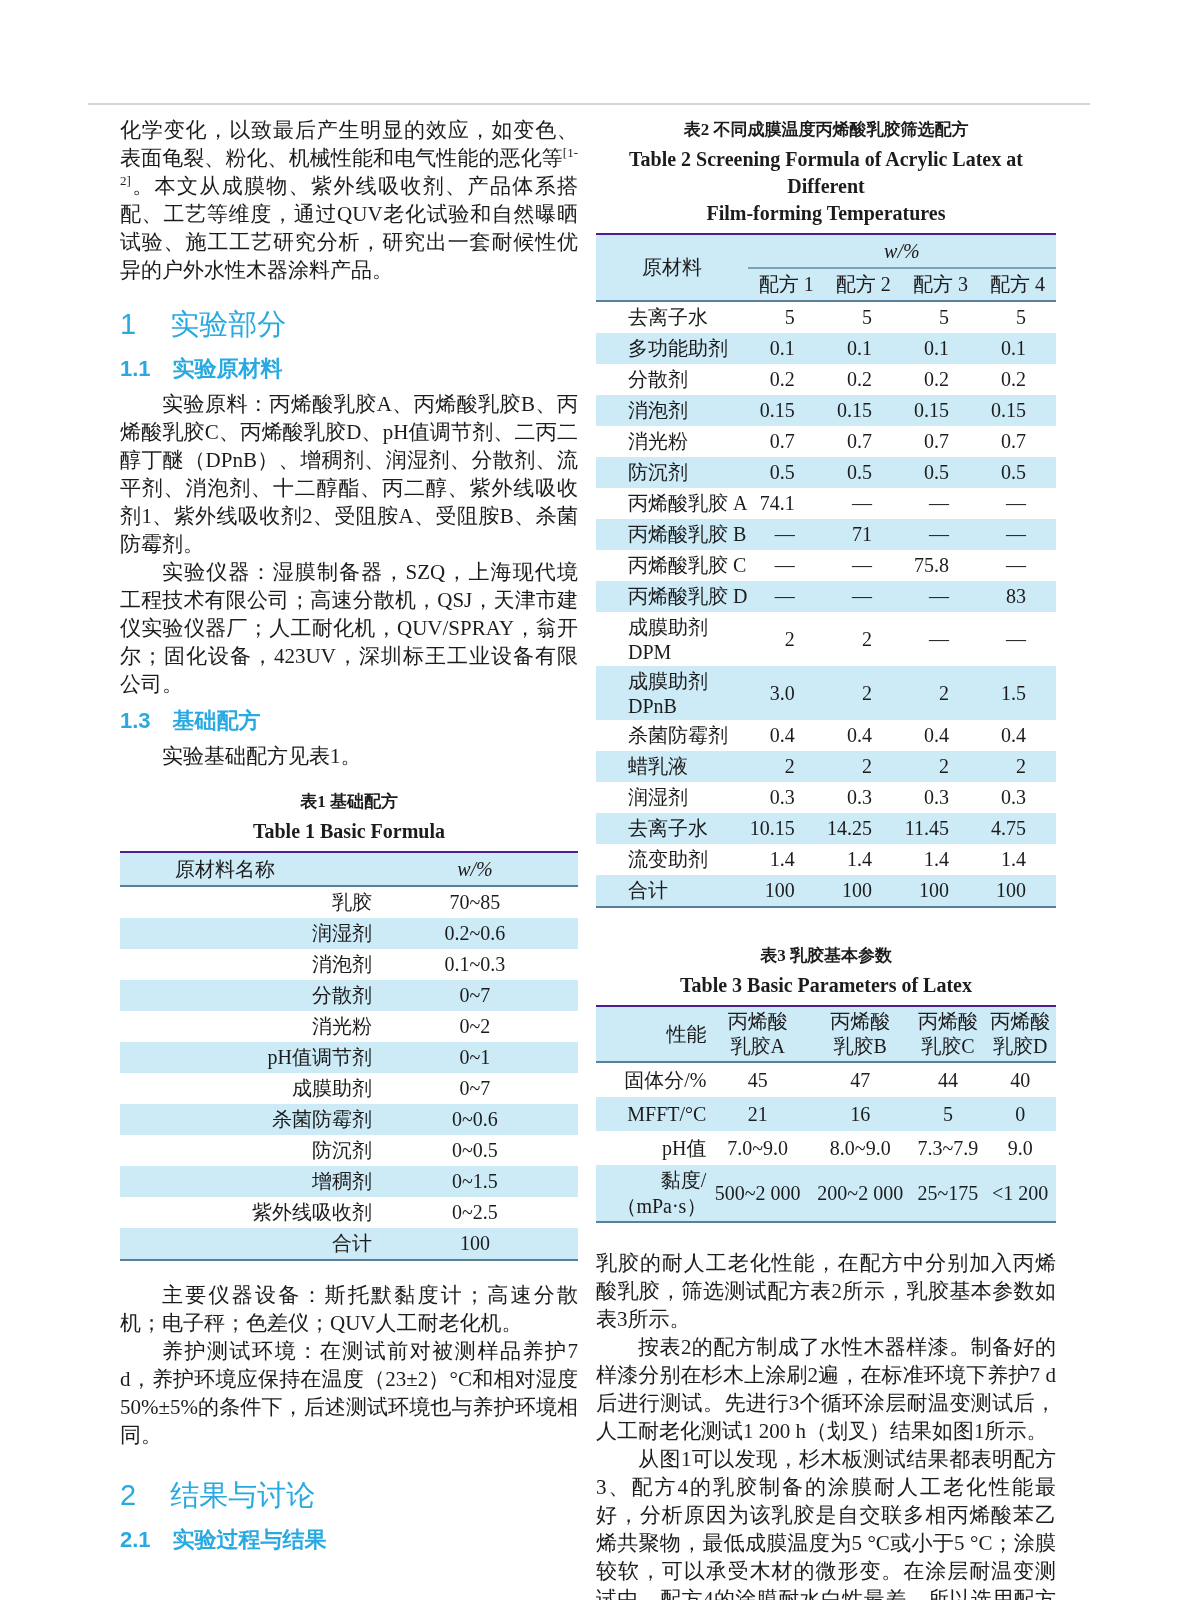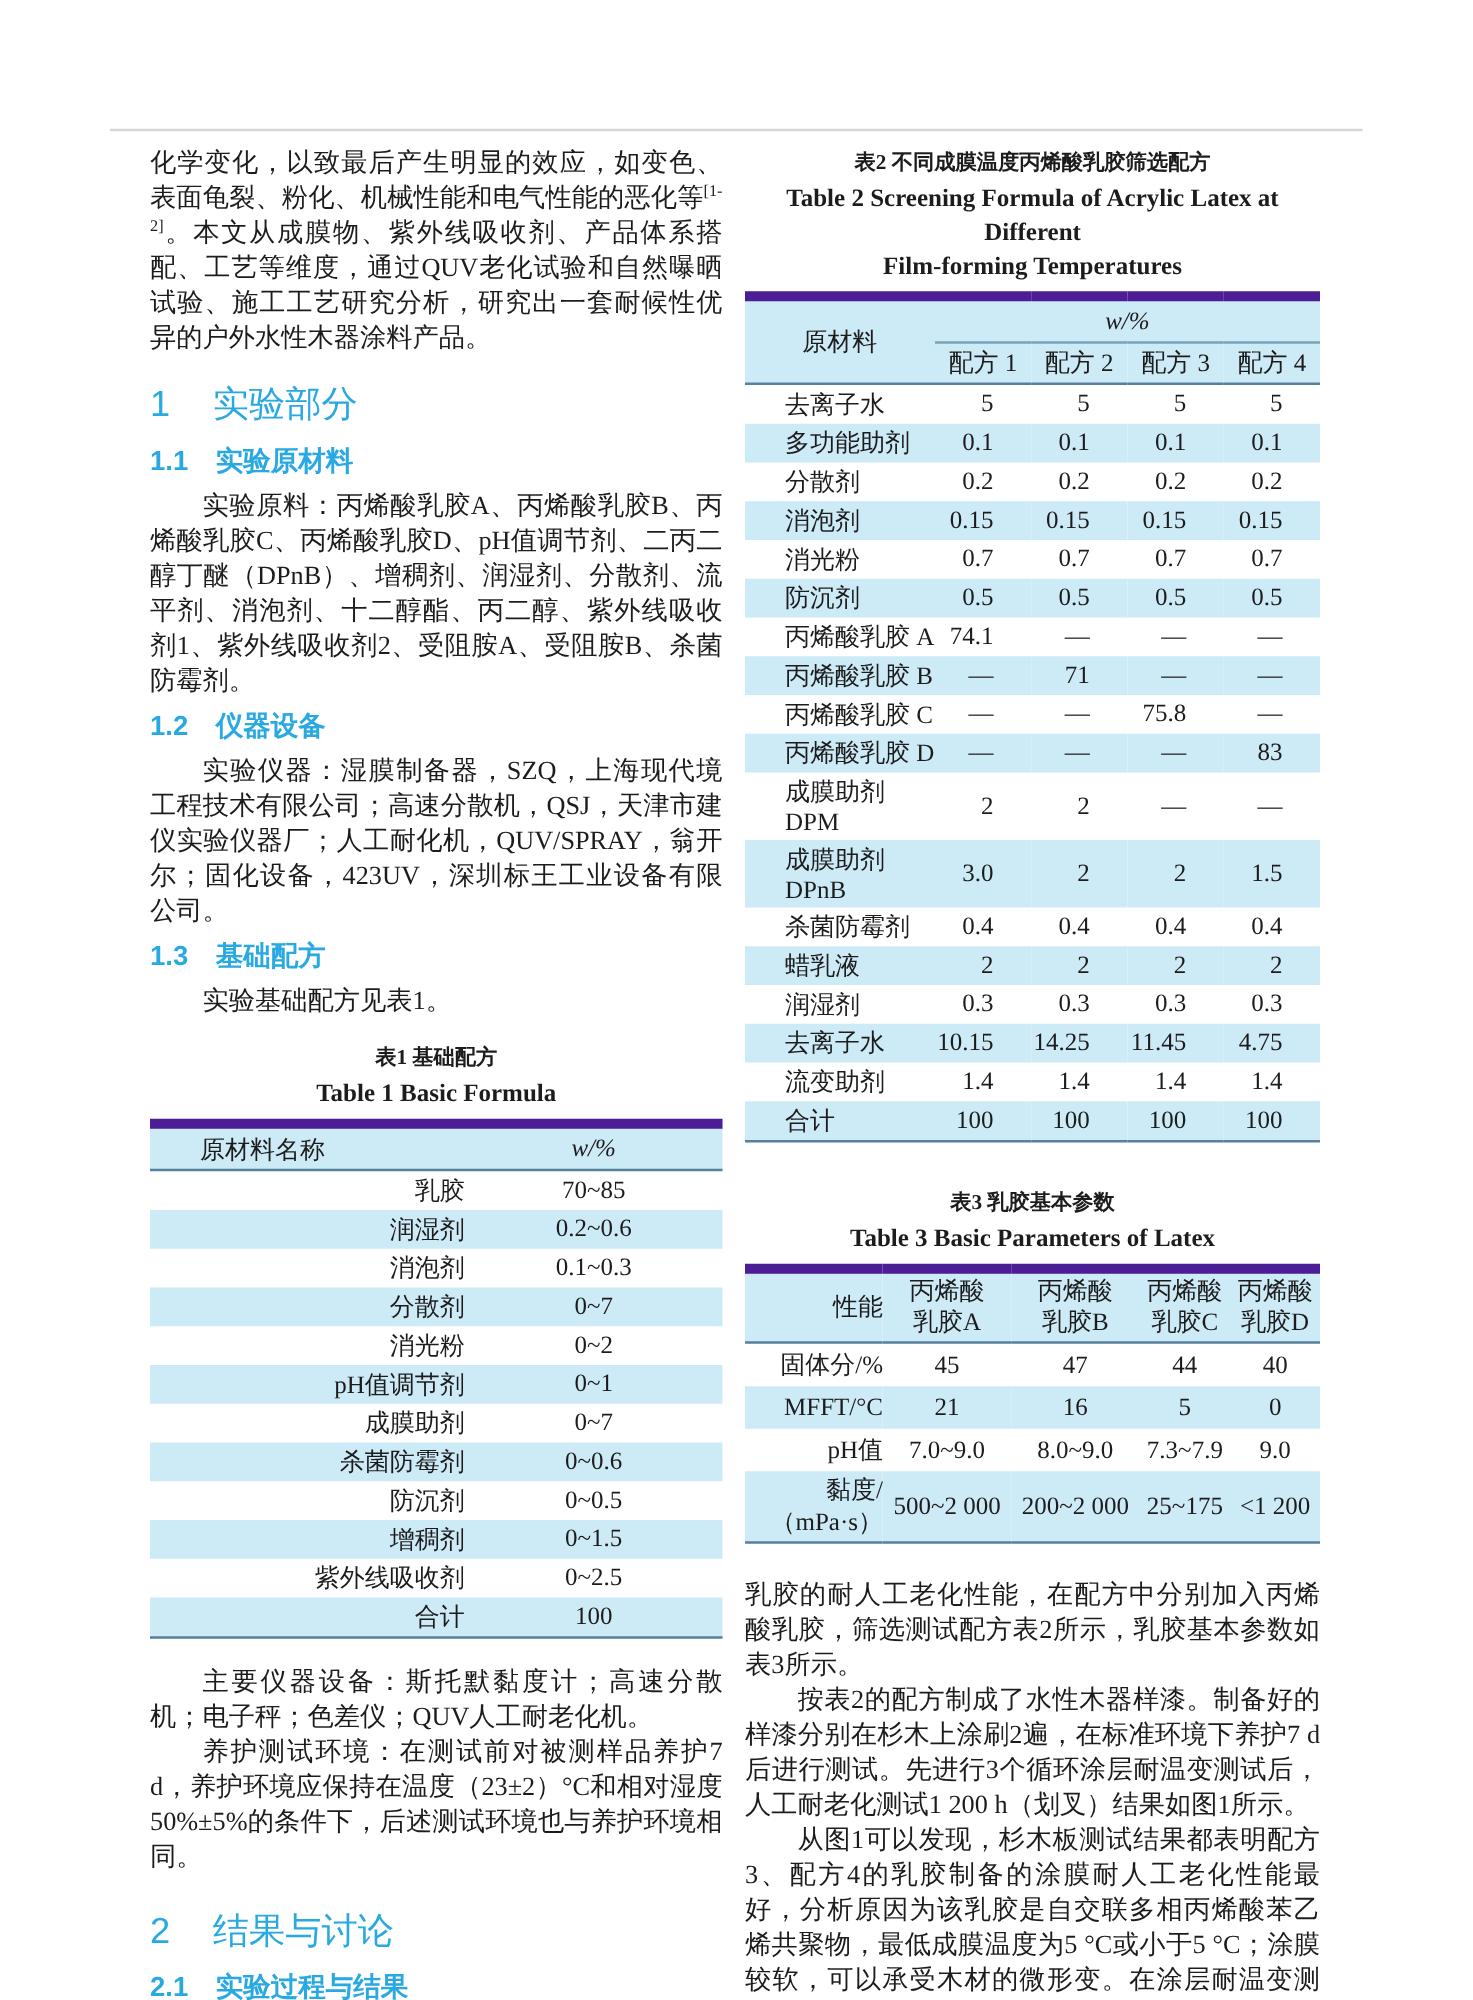--- a/index.html
+++ b/index.html
@@ -44,30 +44,30 @@
   
   .tbl-title-cn{
     margin:18px 0 2px 0;text-align:center;
     font-size:17px;font-weight:700;line-height:28px;
   }
   .tbl-title-en{
     margin:0 0 6px 0;text-align:center;
     font-size:20px;font-weight:700;line-height:27px;
   }
   table{width:100%;border-collapse:collapse;font-size:20px;}
-  table{border-top:8px solid #4c1d95;border-bottom:2px solid #56809b;}
+  table{border-top:2px solid #4c1d95;border-bottom:2px solid #56809b;}
   thead th{
     background:#cdeaf7;font-weight:400;padding:2px 0;
   }
   thead{border-bottom:2px solid #56809b;}
   tbody tr:nth-child(even) td{background:#cdeaf7;}
   td{padding:2px 0;height:25px;}
   
   #table1 thead th{height:28px;}
-  #table1 th.c1{text-align:left;padding-left:40px;width:55%;}
+  #table1 th.c1{text-align:left;padding-left:55px;width:55%;}
   #table1 th.c2{text-align:center;font-style:italic;}
   #table1 td:first-child{text-align:right;padding-left:46px;}
   #table1 td:nth-child(2){text-align:center;}
   
   #table2 th.mat{width:33%;text-align:center;}
   #table2 th.wp{font-style:italic;border-bottom:2px solid #7ba3b8;height:28px;}
   #table2 th.f{text-align:center;width:16.75%;height:26px;}
   #table2 td:first-child{text-align:left;padding-left:32px;}
   #table2 td:not(:first-child){text-align:right;padding-right:30px;}
   #table2 td{height:24px;}
@@ -106,21 +106,20 @@
   <div class="col col-left">
 
     <p class="body"><span>化学变化，以致最后产生明显的效应，如变色、表面龟裂、粉化、机械性能和电气性能的恶化等</span><sup>[1-2]</sup><span>。本文从成膜物、紫外线吸收剂、产品体系搭配、工艺等维度，通过QUV老化试验和自然曝晒试验、施工工艺研究分析，研究出一套耐候性优异的户外水性木器涂料产品。</span></p>
 
     <div class="h1"><span class="num">1</span><span>实验部分</span></div>
 
     <div class="h2"><span class="num">1.1</span><span>实验原材料</span></div>
 
     <p class="body indent">实验原料：丙烯酸乳胶A、丙烯酸乳胶B、丙烯酸乳胶C、丙烯酸乳胶D、pH值调节剂、二丙二醇丁醚（DPnB）、增稠剂、润湿剂、分散剂、流平剂、消泡剂、十二醇酯、丙二醇、紫外线吸收剂1、紫外线吸收剂2、受阻胺A、受阻胺B、杀菌防霉剂。</p>
 
-    <div class="h2"><span class="num">1.2</span><span>仪器设备</span></div>
 
     <p class="body indent">实验仪器：湿膜制备器，SZQ，上海现代境工程技术有限公司；高速分散机，QSJ，天津市建仪实验仪器厂；人工耐化机，QUV/SPRAY，翁开尔；固化设备，423UV，深圳标王工业设备有限公司。</p>
 
     <div class="h2"><span class="num">1.3</span><span>基础配方</span></div>
 
     <p class="body indent">实验基础配方见表1。</p>
 
     <p class="tbl-title-cn">表1  基础配方</p>
     <p class="tbl-title-en">Table 1  Basic Formula</p>
 

